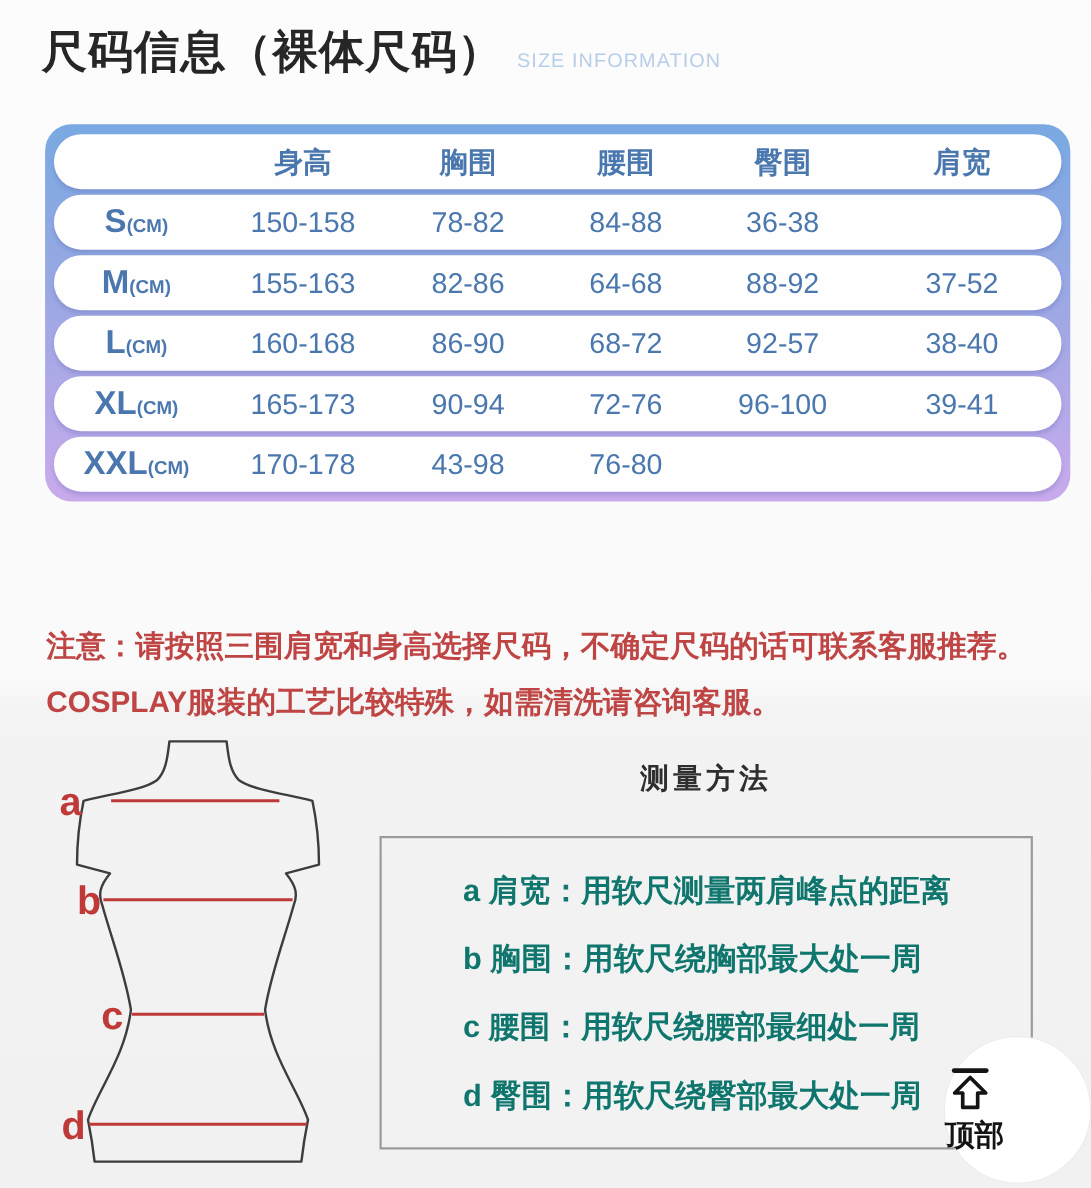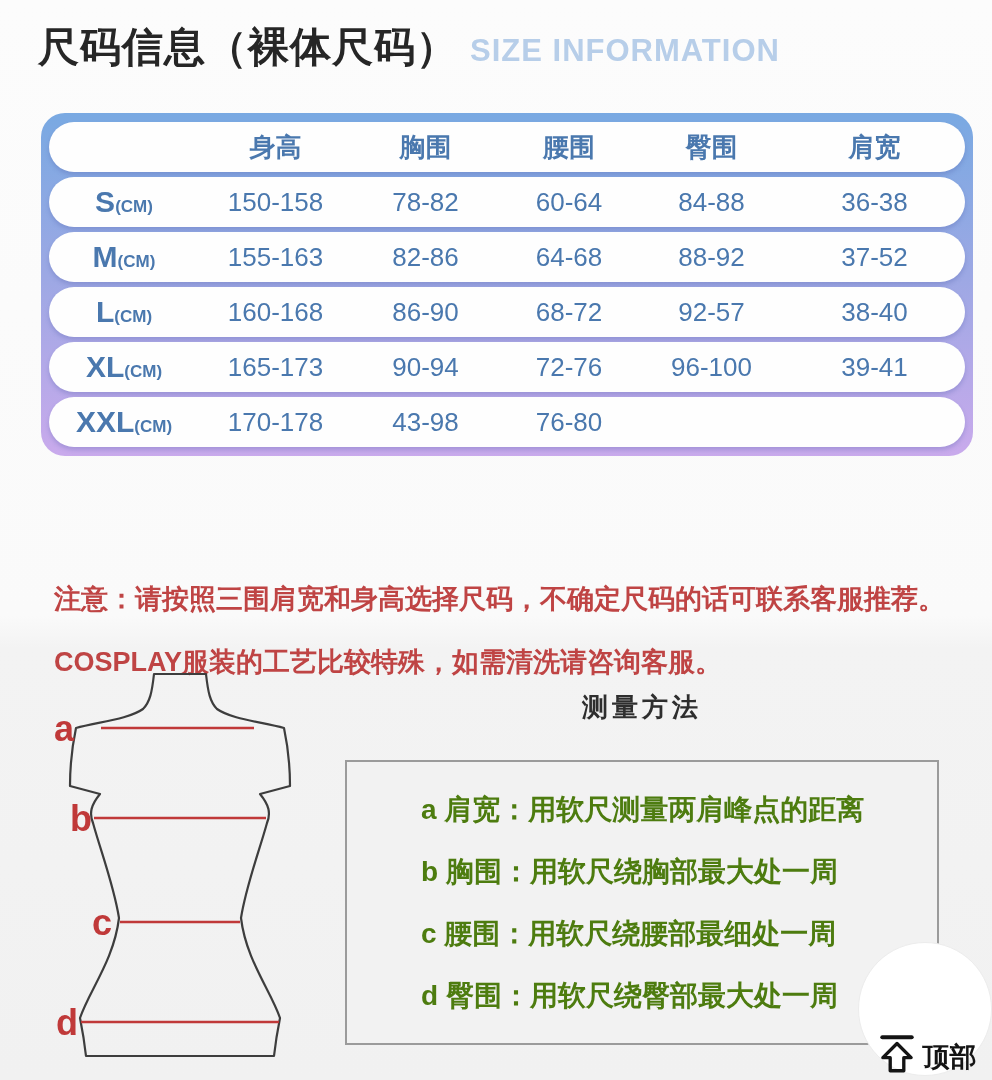--- a/index.html
+++ b/index.html
@@ -4,21 +4,21 @@
 <style>
   html,body{margin:0;padding:0;}
   .page{
     position:relative;width:992px;height:1080px;overflow:hidden;
     font-family:"Liberation Sans","DejaVu Sans",sans-serif;
     background:linear-gradient(180deg,#fcfcfc 0%,#fafafa 57%,#f3f3f3 60%,#f1f1f1 100%);
   }
   
   .hdr{position:absolute;left:38px;top:20px;display:flex;align-items:baseline;gap:12px;white-space:nowrap;}
   .hdr .title{font-size:41px;font-weight:bold;color:#262626;letter-spacing:1px;}
-  .hdr .subtitle{font-size:31px;font-weight:bold;color:#b7cee9;letter-spacing:1px;}
+  .hdr .subtitle{font-size:18px;font-weight:normal;color:#b7cee9;letter-spacing:1px;}
   
   .size-table{
     position:absolute;left:30px;top:113px;width:932px;height:343px;box-sizing:border-box;
     border-radius:24px;padding:9px 8px;
     display:flex;flex-direction:column;justify-content:space-between;
     background:linear-gradient(180deg,#79a9e2 0%,#9da8e4 48%,#c9aaec 100%);
     margin-left:11px;
   }
   .t-row{
     height:50px;border-radius:25px;background:#fefefe;
@@ -26,36 +26,36 @@
     align-items:center;text-align:center;
     box-shadow:0 3px 4px rgba(80,95,170,0.28);
   }
   .t-row .cell{font-size:26px;color:#4a78ae;}
   .header-row .cell{font-weight:bold;}
   .size-cell{font-weight:bold;color:#4a78ae;}
   .size-cell .sz{font-size:30px;}
   .size-cell .unit{font-size:17px;text-align:right;}
   
   .notice{position:absolute;left:38px;top:560px;width:930px;}
-  .notice p{margin:16px;font-size:27px;font-weight:bold;color:#bf4444;line-height:47px;}
+  .notice p{margin:4px;font-size:27px;font-weight:bold;color:#bf4444;line-height:47px;}
   
   .figure{position:absolute;left:30px;top:660px;}
   .measure-title{position:absolute;left:345px;top:690px;width:594px;text-align:center;
     font-size:26px;font-weight:bold;color:#2e2e2e;letter-spacing:4px;}
   .measure-box{
     position:absolute;left:345px;top:760px;width:594px;height:285px;box-sizing:border-box;
     border:2px solid #9b9b9b;background:#f2f2f2;
     display:flex;flex-direction:column;justify-content:center;gap:24px;padding-left:74px;
   }
-  .m-item{font-size:28px;color:#4d7c0f;font-weight:600;}
+  .m-item{font-size:28px;color:#0f766e;font-weight:600;}
   
   .back-top{
     position:absolute;left:858px;top:942px;width:132px;height:132px;border-radius:50%;
     background:#ffffff;border:1px solid #ececec;z-index:3;cursor:pointer;
-    display:flex;flex-direction:row;align-items:flex-end;justify-content:center;gap:3px;
+    display:flex;flex-direction:column;align-items:flex-start;justify-content:center;gap:3px;
   }
   .back-top .label{font-size:27px;font-weight:bold;color:#141414;}
   svg{display:block;}
 </style>
 </head>
 <body>
 
 <div class="page">
 
   <div class="hdr">
@@ -70,21 +70,20 @@
       <div class="cell">胸围</div>
       <div class="cell">腰围</div>
       <div class="cell">臀围</div>
       <div class="cell">肩宽</div>
     </div>
 
     <div class="t-row">
       <div class="cell size-cell"><span class="sz">S</span><span class="unit">(CM)</span></div>
       <div class="cell">150-158</div>
       <div class="cell">78-82</div>
-      <div class="cell">60-64</div>
       <div class="cell">84-88</div>
       <div class="cell">36-38</div>
     </div>
 
     <div class="t-row">
       <div class="cell size-cell"><span class="sz">M</span><span class="unit">(CM)</span></div>
       <div class="cell">155-163</div>
       <div class="cell">82-86</div>
       <div class="cell">64-68</div>
       <div class="cell">88-92</div>

